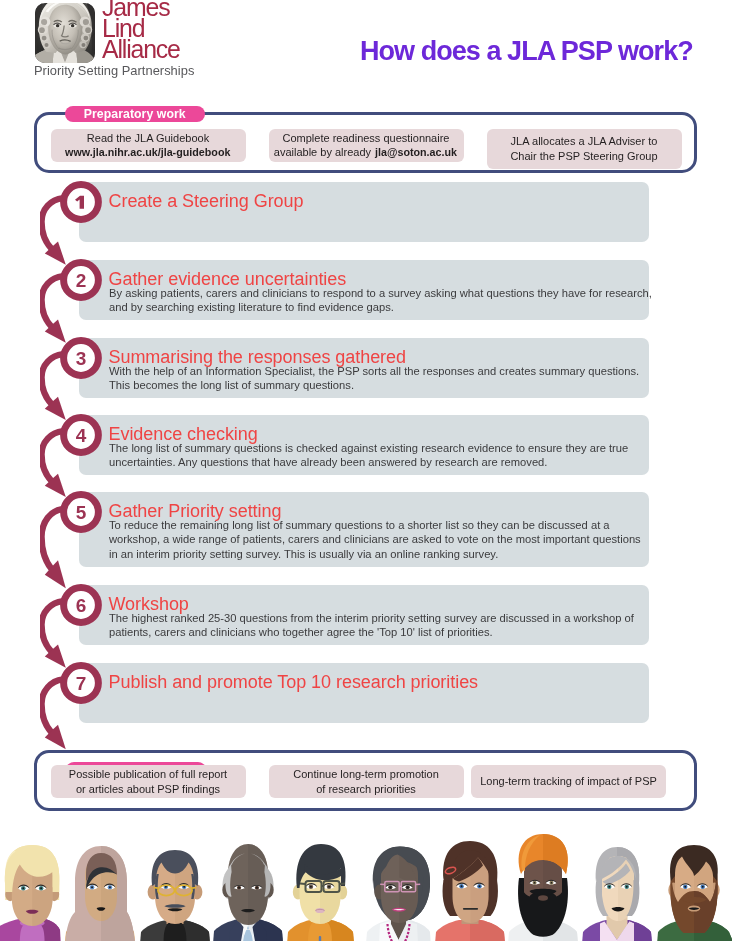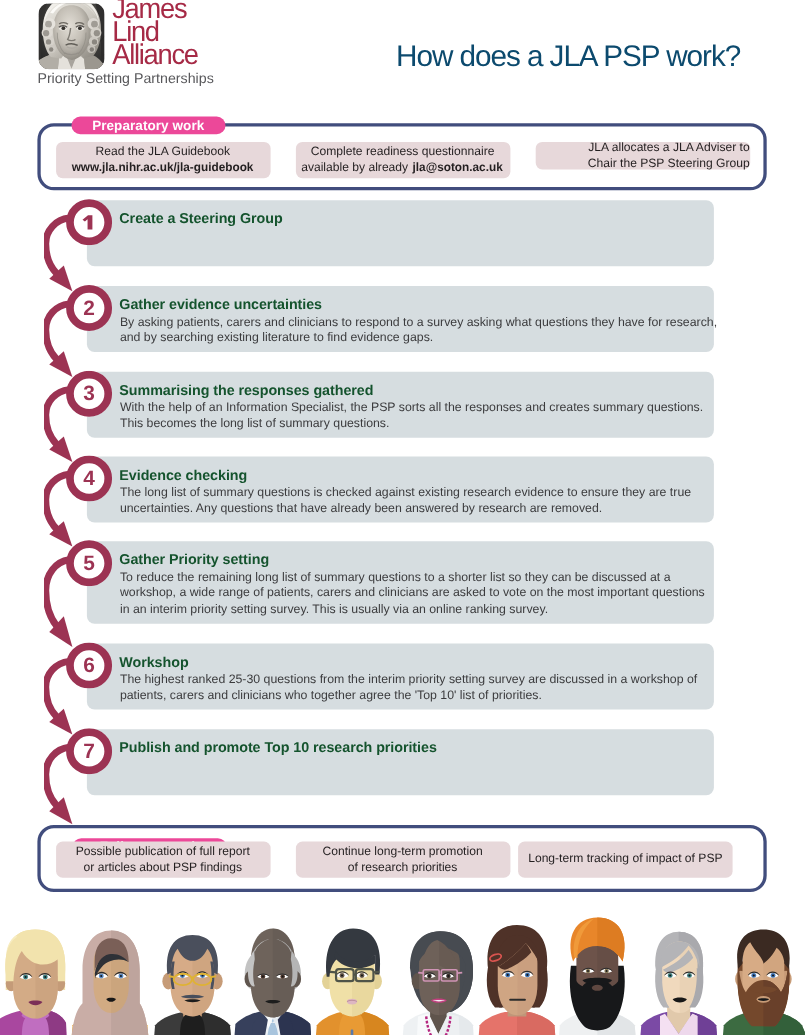--- a/index.html
+++ b/index.html
@@ -5,30 +5,30 @@
   html,body{margin:0;padding:0;}
   body{width:732px;height:941px;background:#fff;font-family:"Liberation Sans",sans-serif;
        overflow:hidden;position:relative;}
   .page{position:absolute;left:0;top:0;width:732px;height:941px;}
   #logo{position:absolute;left:0px;top:0px;width:240px;height:84px;}
   #logo-portrait{position:absolute;left:35px;top:3px;width:60px;height:60px;border-radius:10px;overflow:hidden;}
   #logo-words{position:absolute;left:102px;top:-3px;width:150px;}
   .logo-line{color:#a62a46;font-size:26px;line-height:20.8px;font-weight:400;letter-spacing:-1.2px;
      transform:scaleX(0.955);transform-origin:left center;white-space:nowrap;}
   #logo-tagline{position:absolute;left:34px;top:62.5px;font-size:12.9px;color:#58585b;letter-spacing:0.02px;white-space:nowrap;}
-  #page-title{position:absolute;left:360px;top:35.5px;font-size:27px;font-weight:400;color:#0c4a6e;letter-spacing:-0.95px;white-space:nowrap;}
+  #page-title{position:absolute;left:360px;top:35.5px;font-size:27px;font-weight:700;color:#6d28d9;letter-spacing:-0.95px;white-space:nowrap;}
   .section-box{position:absolute;border:3px solid #414d7d;border-radius:15px;box-sizing:border-box;}
   .section-pill{position:absolute;background:#ec4899;border-radius:8px;color:#fff;
       font-size:12.3px;font-weight:700;text-align:center;line-height:16.4px;height:16px;letter-spacing:0.05px;}
   .pink-box{position:absolute;background:#e7d8da;border-radius:6px;box-sizing:border-box;
       display:flex;flex-direction:column;align-items:center;justify-content:center;
       font-size:11px;color:#231f20;line-height:14.6px;}
   .pink-box b{font-weight:700;display:inline-block;transform:scaleX(0.975);transform-origin:center;}
   .step-box{position:absolute;left:79px;width:570px;background:#d6dde0;border-radius:7px;box-sizing:border-box;}
-  .step-title{position:absolute;left:108.5px;font-size:13px;font-weight:700;color:#14532d;letter-spacing:-0.05px;}
+  .step-title{position:absolute;left:108.5px;font-size:18px;font-weight:400;color:#ef4444;letter-spacing:-0.05px;}
   .step-body{position:absolute;left:109px;width:560px;font-size:11.2px;color:#3b3b3d;line-height:14.4px;white-space:nowrap;}
   .step-circle{position:absolute;left:60px;}
   .step-num{position:absolute;left:60px;width:42px;height:42px;line-height:43px;text-align:center;
       font-size:19px;font-weight:700;color:#9c3353;}
   .step-num-svg{position:absolute;left:60px;}
   .arrow-svg{position:absolute;left:40px;}
   #people{position:absolute;left:0;top:826px;width:732px;height:115px;}
 </style>
 </head>
 <body>
@@ -141,21 +141,21 @@
 <div class="section-box" style="left:34px;top:112px;width:663px;height:61px;"></div>
 <div class="section-pill" style="left:64.5px;top:105.5px;width:140.5px;">Preparatory work</div>
 <div class="pink-box" style="left:50.5px;top:129px;width:195px;height:32.5px;">
   <div>Read the JLA Guidebook</div>
   <div><b>www.jla.nihr.ac.uk/jla-guidebook</b></div>
 </div>
 <div class="pink-box" style="left:268.5px;top:129px;width:195px;height:32.5px;">
   <div>Complete readiness questionnaire</div>
   <div><span>available by already </span><b>jla@soton.ac.uk</b></div>
 </div>
-<div class="pink-box" style="left:486.5px;top:129px;width:195px;height:25px;align-items:flex-end;">
+<div class="pink-box" style="left:486.5px;top:129px;width:195px;height:40px;">
   <div>JLA allocates a JLA Adviser to</div>
   <div>Chair the PSP Steering Group</div>
 </div>
 
 <div class="step-box" style="top:182px;height:60px;"></div>
 <svg class="step-circle" style="top:181px;" width="42" height="42" viewBox="0 0 42 42">
       <circle cx="21" cy="21" r="20.6" fill="#ffffff"></circle>
       <circle cx="21" cy="21" r="17.4" fill="none" stroke="#9c3353" stroke-width="7.0"></circle>
     </svg>
 <svg class="step-num-svg" style="top:181px;" width="42" height="42" viewBox="0 0 42 42">

